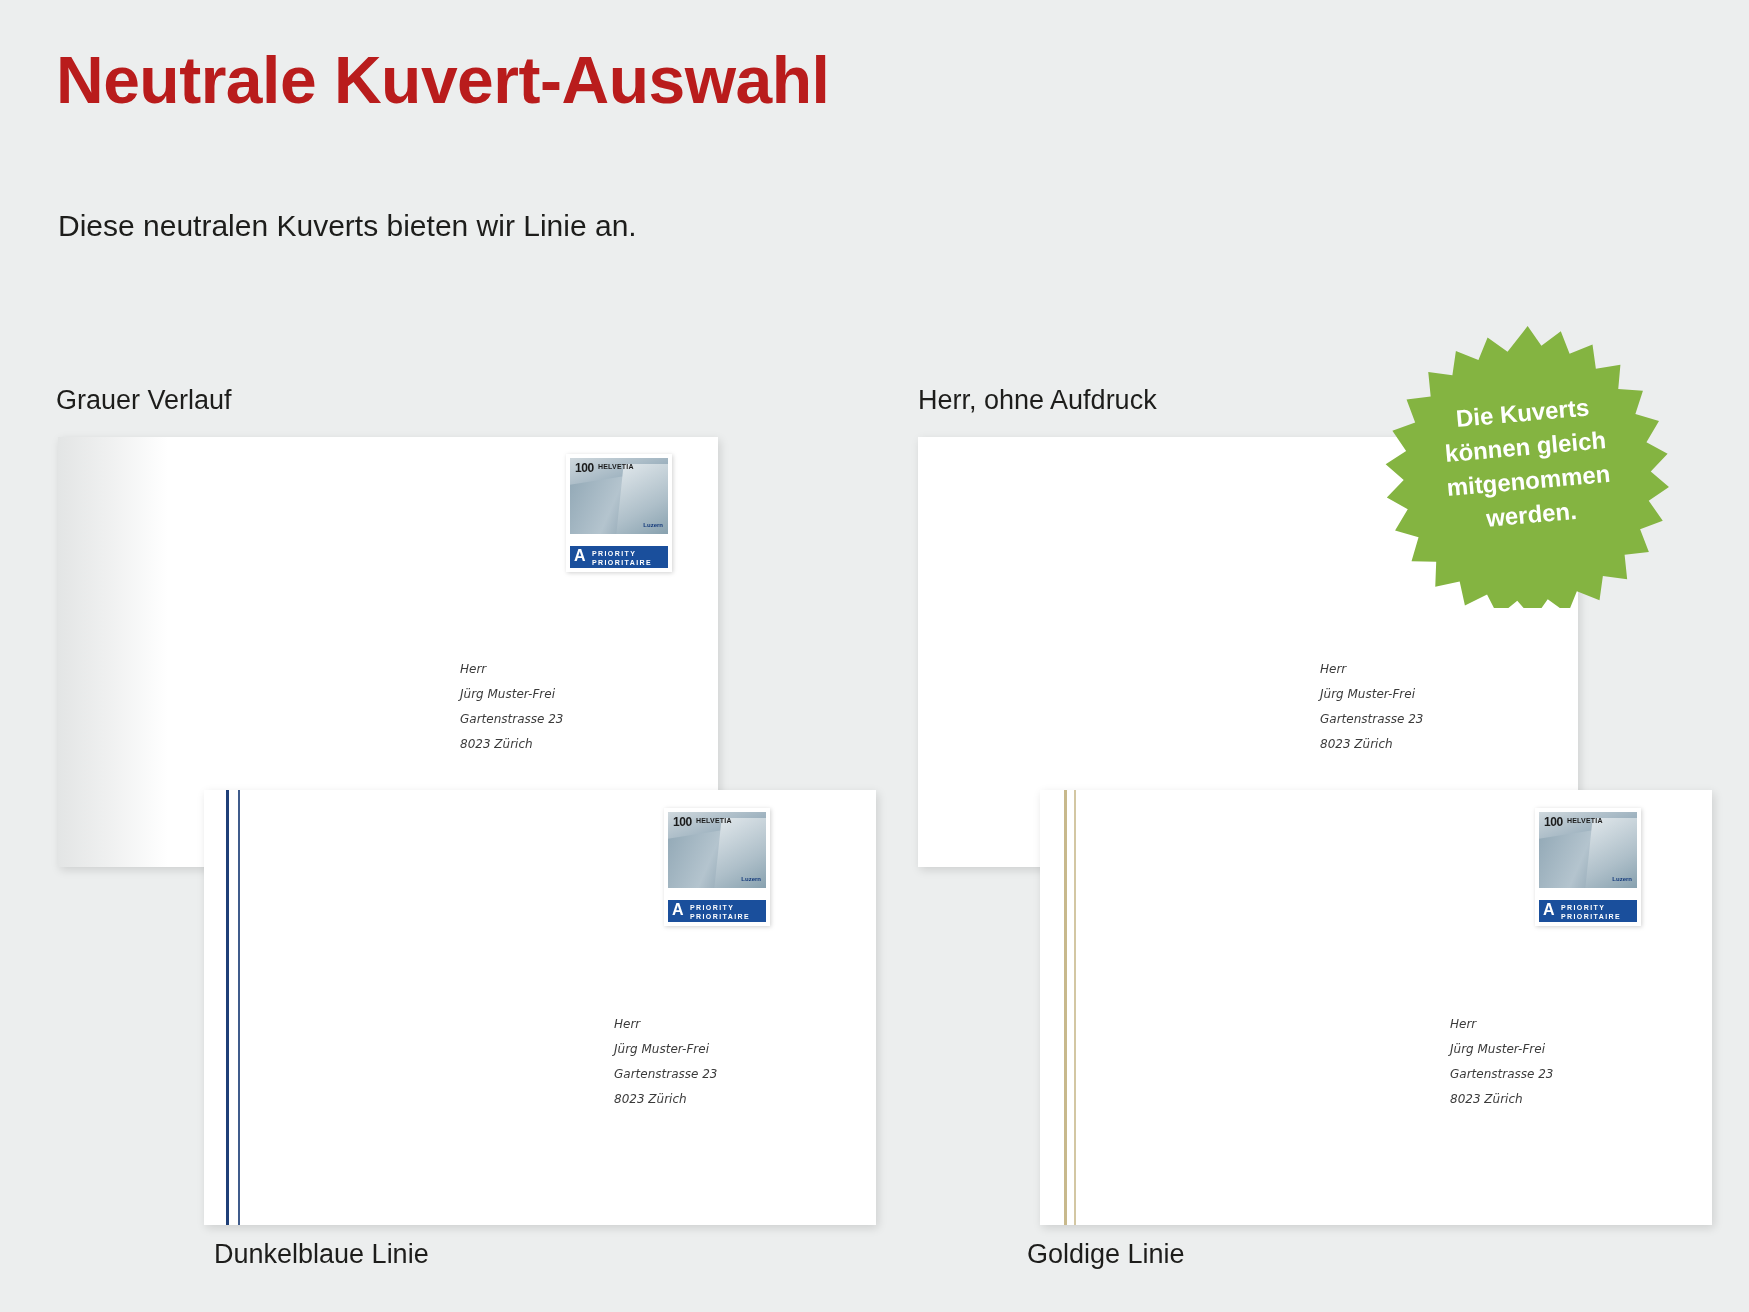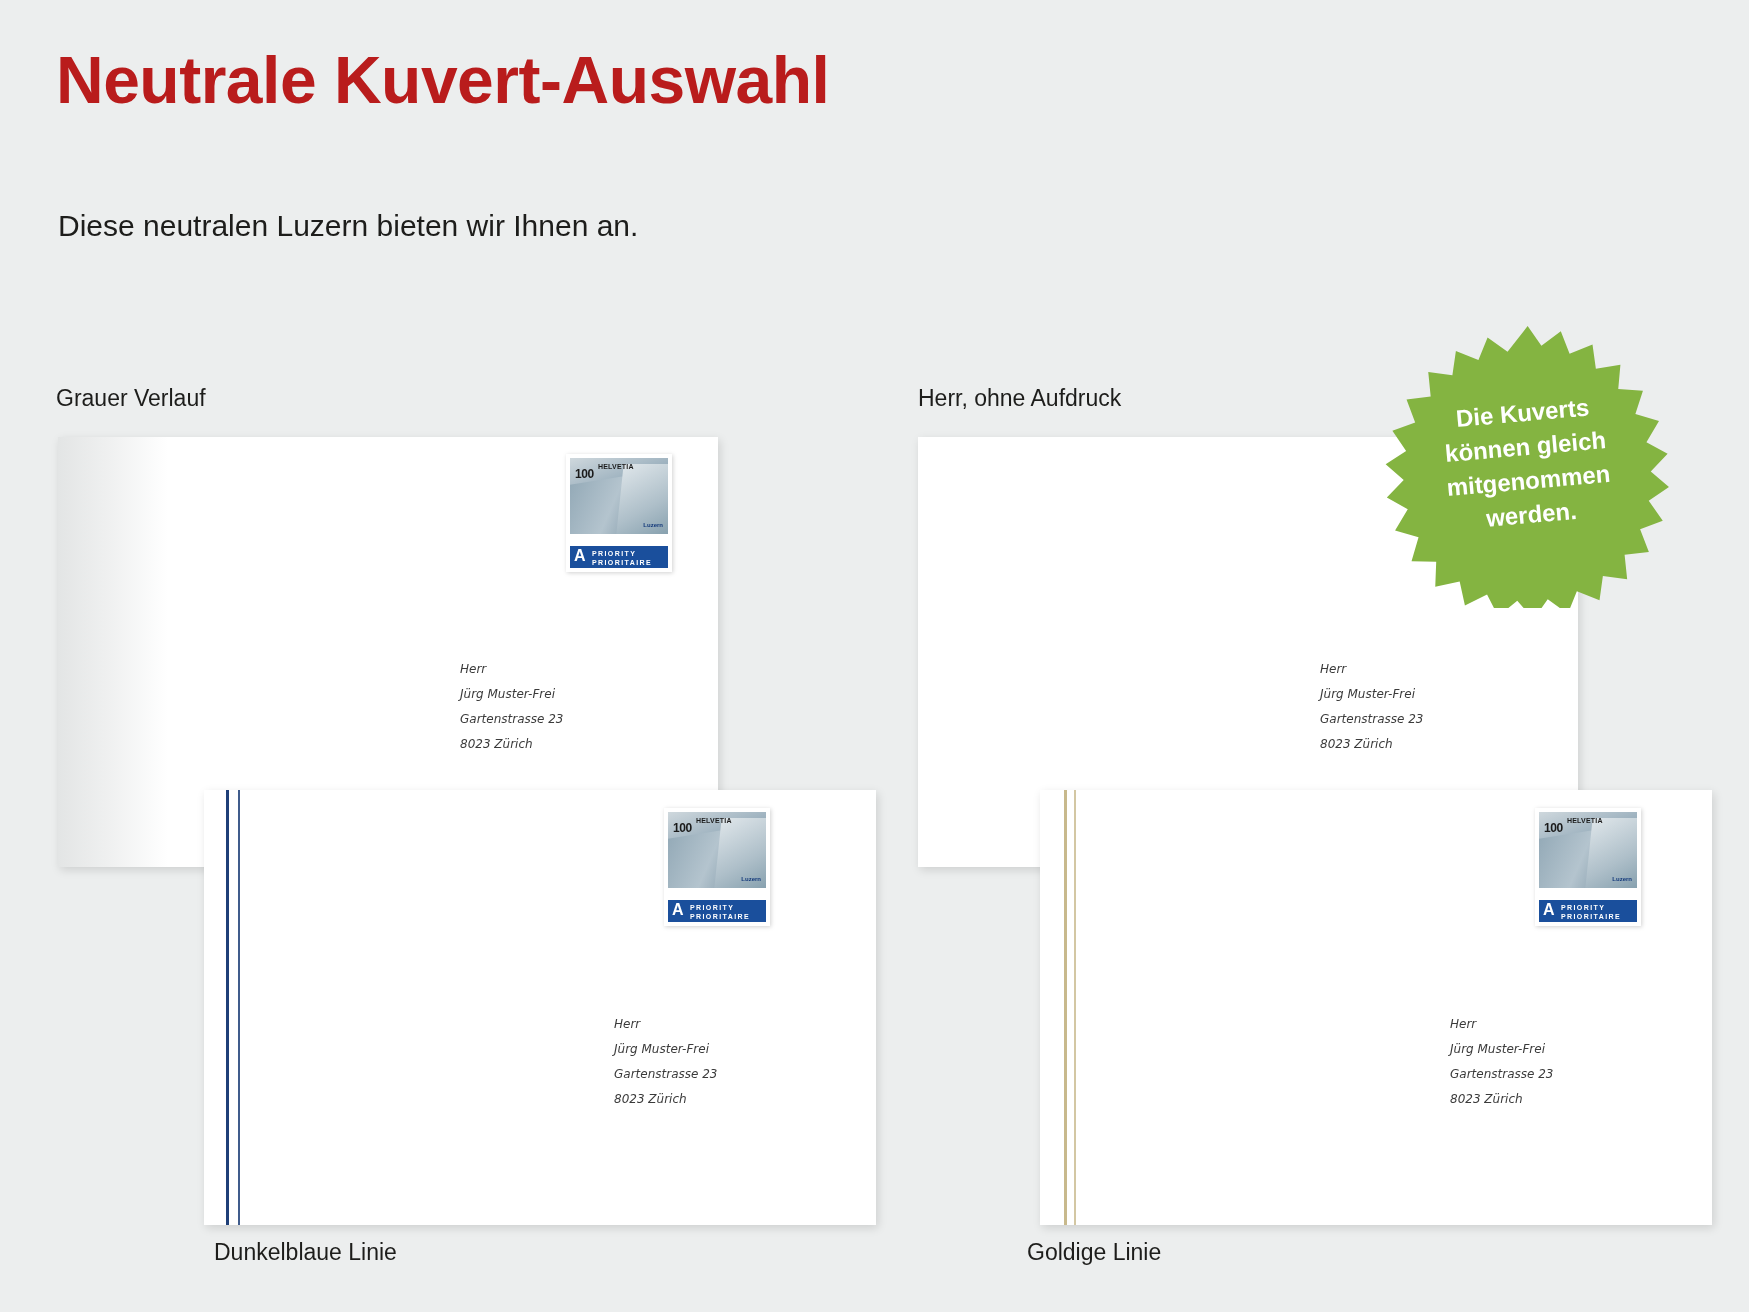--- a/index.html
+++ b/index.html
@@ -38,21 +38,21 @@
     top: 200px;
     font-size: 30px;
     line-height: 52px;
     color: #1d1d1b;
     white-space: nowrap;
   }
 
   
   .label {
     position: absolute;
-    font-size: 23px;
+    font-size: 27px;
     color: #1d1d1b;
     white-space: nowrap;
   }
   .label-tl { left: 56px; top: 385px; }
   .label-tr { left: 918px; top: 385px; }
   .label-bl { left: 214px; top: 1239px; }
   .label-br { left: 1027px; top: 1239px; }
 
   
   .envelope {
@@ -138,21 +138,21 @@
   .stamp-photo::after {
     content: "";
     position: absolute;
     right: -6px; top: 6px;
     width: 54px; height: 70px;
     background: linear-gradient(150deg, #dfe6ea 0%, #aebfc9 60%, #86a0ae 100%);
     transform: skewX(-6deg);
   }
   .stamp-value {
     position: absolute;
-    left: 5px; top: 9px;
+    left: 5px; top: 3px;
     font-size: 12px;
     font-weight: 700;
     color: #1b1b1b;
     z-index: 3;
     letter-spacing: -0.4px;
   }
   .stamp-country {
     position: absolute;
     left: 28px; top: 5px;
     font-size: 7px;
@@ -218,21 +218,21 @@
   }
 </style>
 </head>
 <body>
 
 <div class="page">
 
   <div class="title">Neutrale Kuvert-Auswahl</div>
 
   <div class="subtitle">
-    <div>Diese neutralen Luzern bieten wir Ihnen an.</div>
+    <div>Diese neutralen Kuverts bieten wir Linie an.</div>
   </div>
 
   <div class="label label-tl">Grauer Verlauf</div>
   <div class="label label-tr">Herr, ohne Aufdruck</div>
   <div class="label label-bl">Dunkelblaue Linie</div>
   <div class="label label-br">Goldige Linie</div>
 
   <div class="envelope env-1">
     <div class="grey-fade"></div>
 

